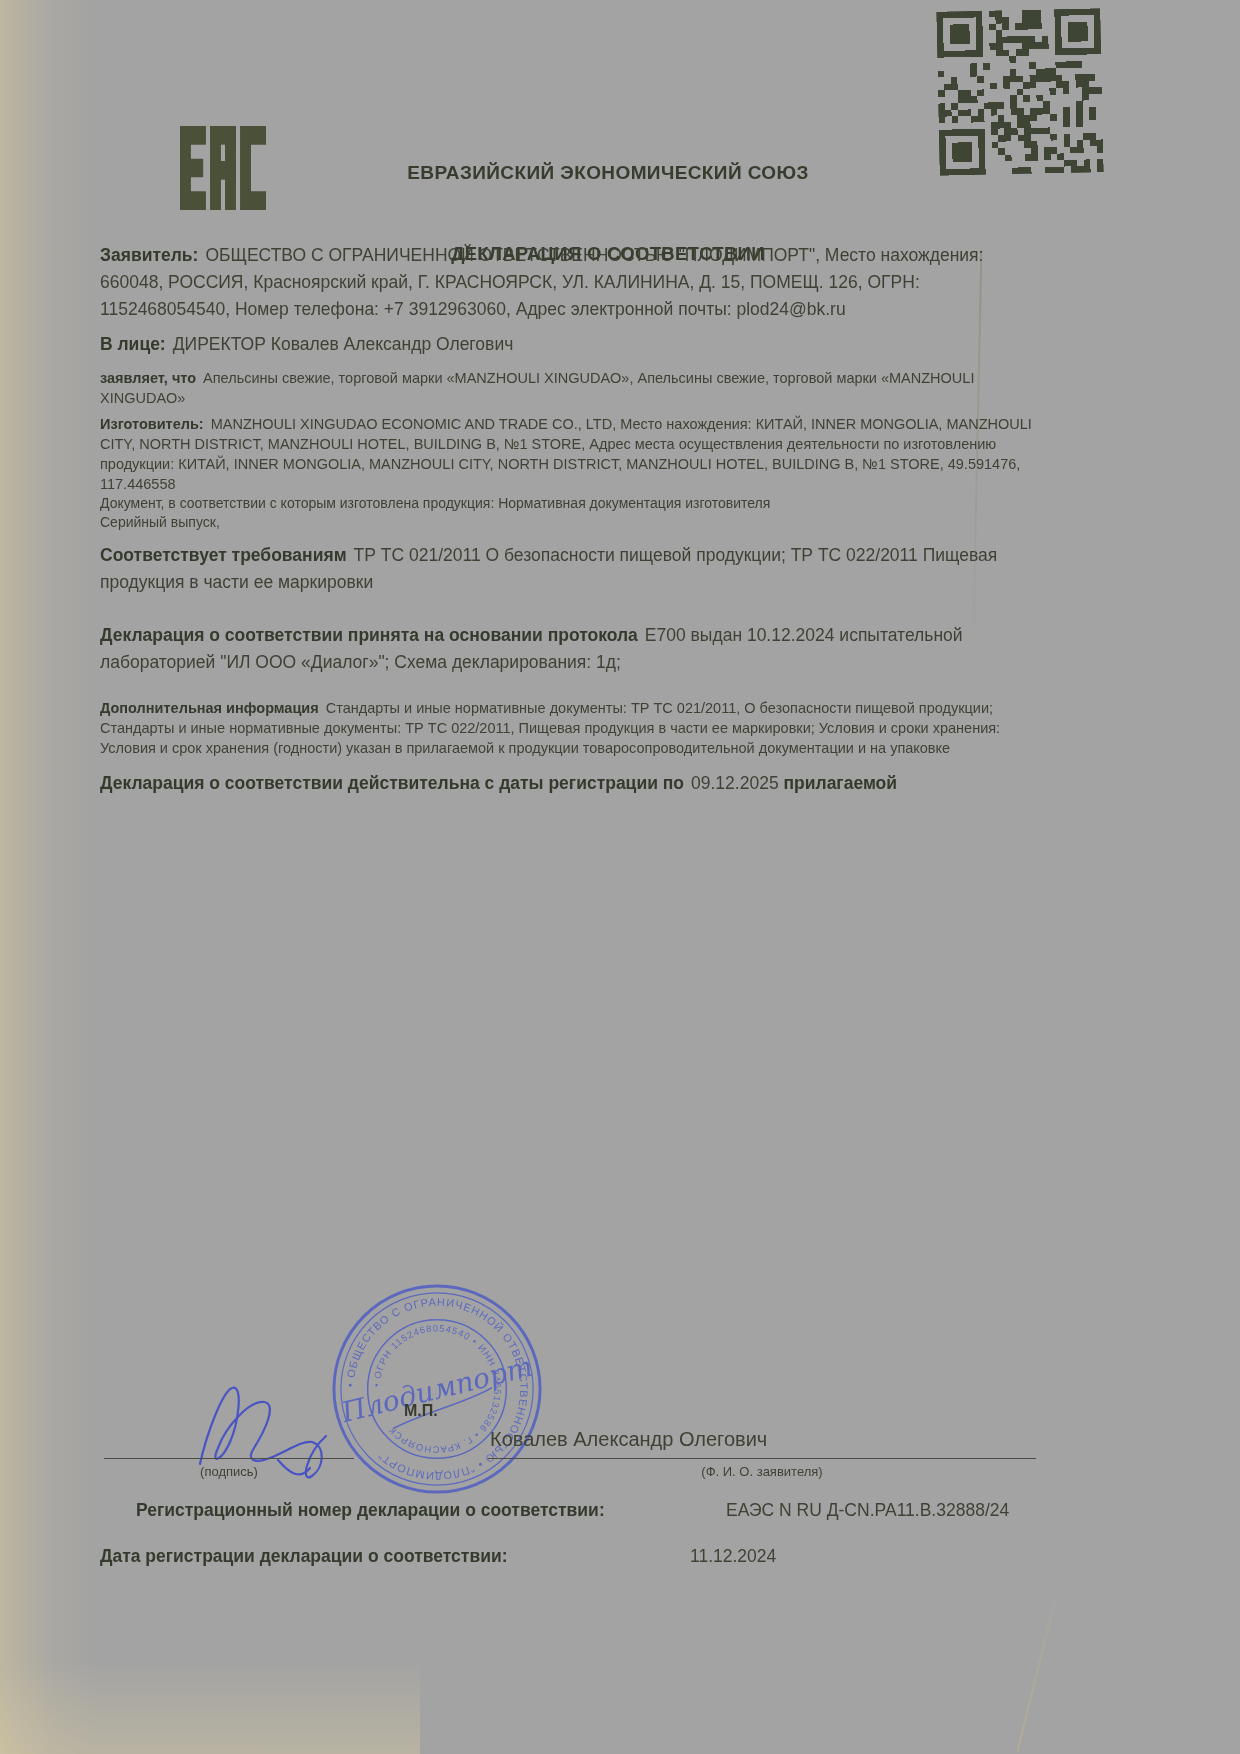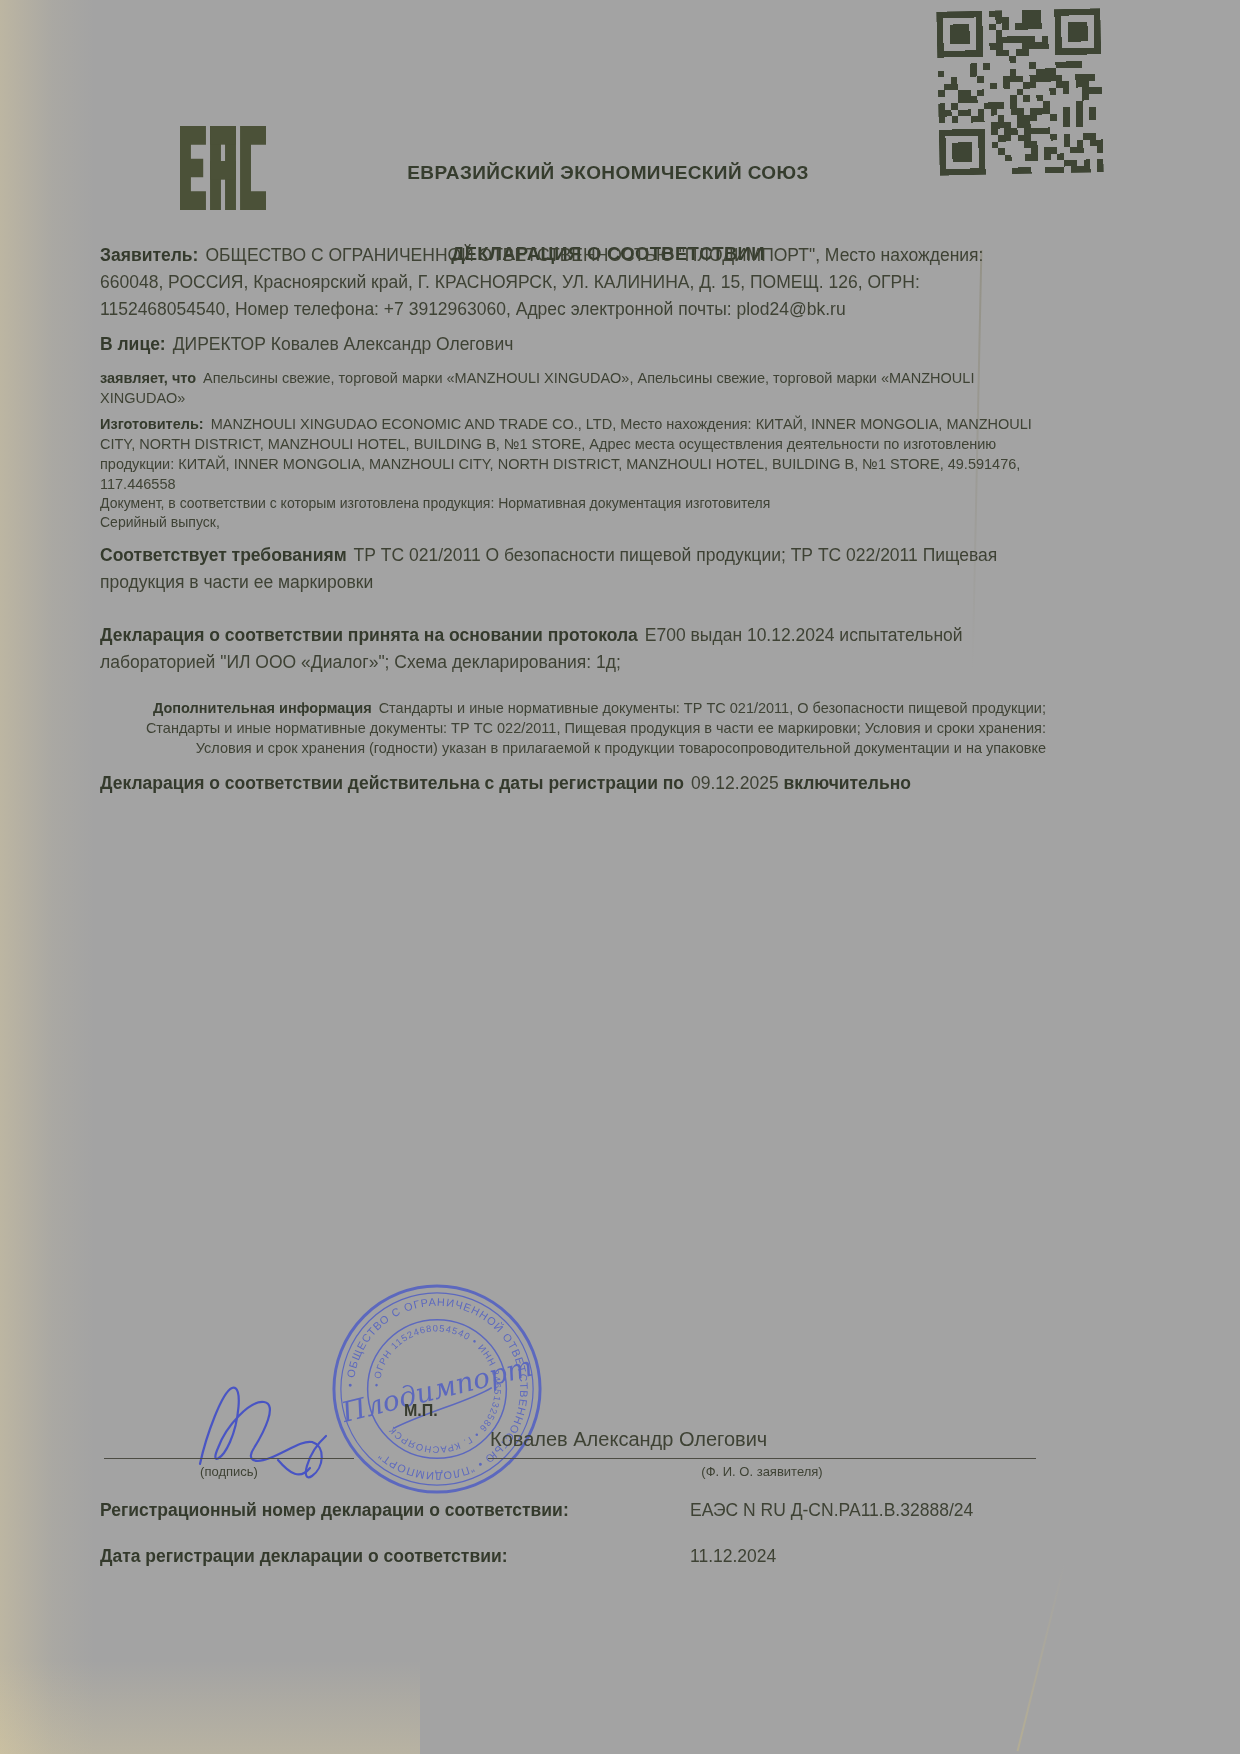--- a/index.html
+++ b/index.html
@@ -51,36 +51,36 @@
   .doc-body b { font-weight:bold; color:#343a2c; }
   .lbl { margin-right:7px; }
   .p-lg { font-size:17.5px; line-height:27px; }
   .p-sm { font-size:14.5px; line-height:20px; }
   .p-xs { font-size:14px;  line-height:19px; }
   .m-p2  { margin-top:8px  !important; }
   .m-p3  { margin-top:10px !important; }
   .m-p4  { margin-top:6px  !important; }
   .m-p8  { margin-top:10px !important; }
   .m-p9  { margin-top:26px !important; }
-  .m-p10 { margin-top:22px !important;text-align:right; }
+  .m-p10 { margin-top:22px !important; }
   .m-p11 { margin-top:12px !important; }
 
   
   .sig-svg   { position:absolute; left:192px; top:1368px; width:162px; height:114px; }
   .stamp     { position:absolute; left:328px; top:1280px; width:218px; height:218px; opacity:.82; }
   .stamp svg { width:100%; height:100%; }
   .mp-label  { position:absolute; left:404px; top:1402px; font-size:16px; font-weight:bold; color:#383c2f; }
   .signer-name { position:absolute; left:490px; top:1428px; font-size:20px; color:#3e4234; }
   .sig-line  { position:absolute; left:104px; top:1458px; width:250px; border-bottom:1.6px solid #4c4c44; }
   .name-line { position:absolute; left:488px; top:1458px; width:548px; border-bottom:1.6px solid #4c4c44; }
   .sig-caption  { position:absolute; left:104px; top:1464px; width:250px; text-align:center; font-size:13px; }
   .name-caption { position:absolute; left:488px; top:1464px; width:548px; text-align:center; font-size:13px; }
 
   .reg-row { position:absolute; left:100px; width:1060px; font-size:17.5px; }
-  .reg-row.row1 { top:1500px; }
+  .reg-row.row1 { top:1500px;margin-left:36px; }
   .reg-row.row2 { top:1546px; }
   .reg-row b { font-weight:bold; color:#343a2c; }
   .reg-row .val { position:absolute; left:590px; top:0; font-weight:normal; white-space:nowrap; }
 </style>
 </head>
 <body>
 
 <div class="page">
 
   <div class="stain-left"></div>
@@ -132,21 +132,21 @@
       <b class="lbl">Соответствует требованиям</b><span>ТР ТС 021/2011 О безопасности пищевой продукции; ТР ТС 022/2011 Пищевая продукция в части ее маркировки</span>
     </p>
     <p class="p-lg m-p9">
       <b class="lbl">Декларация о соответствии принята на основании протокола</b><span>Е700 выдан 10.12.2024 испытательной лабораторией "ИЛ ООО «Диалог»"; Схема декларирования: 1д;</span>
     </p>
     <p class="p-sm m-p10">
       <b class="lbl">Дополнительная информация</b><span>Стандарты и иные нормативные документы: ТР ТС 021/2011, О безопасности пищевой продукции; Стандарты и иные нормативные документы: ТР ТС 022/2011, Пищевая продукция в части ее маркировки; Условия и сроки хранения: Условия и срок хранения (годности) указан в прилагаемой к продукции товаросопроводительной документации и на упаковке</span>
     </p>
     <p class="p-lg m-p11">
       <b class="lbl">Декларация о соответствии действительна с даты регистрации по</b><span>09.12.2025</span>
-      <b>включительно</b>
+      <b>прилагаемой</b>
     </p>
   </div>
 
   <svg class="sig-svg" viewBox="0 0 162 114">
     <g fill="none" stroke="#3f4cc8" stroke-width="2.2" stroke-linecap="round" opacity=".9">
       <path d="M8 96 C14 68 30 24 40 20 C52 16 46 56 38 74 C30 92 18 98 26 80 C34 58 58 32 72 34 C86 36 72 64 62 80 C54 92 62 96 78 90 C94 84 110 72 120 74"></path>
       <path d="M120 74 C134 78 132 100 120 108 C108 116 114 86 134 68"></path>
       <path d="M86 92 C98 106 108 112 118 100"></path>
     </g>
   </svg>

